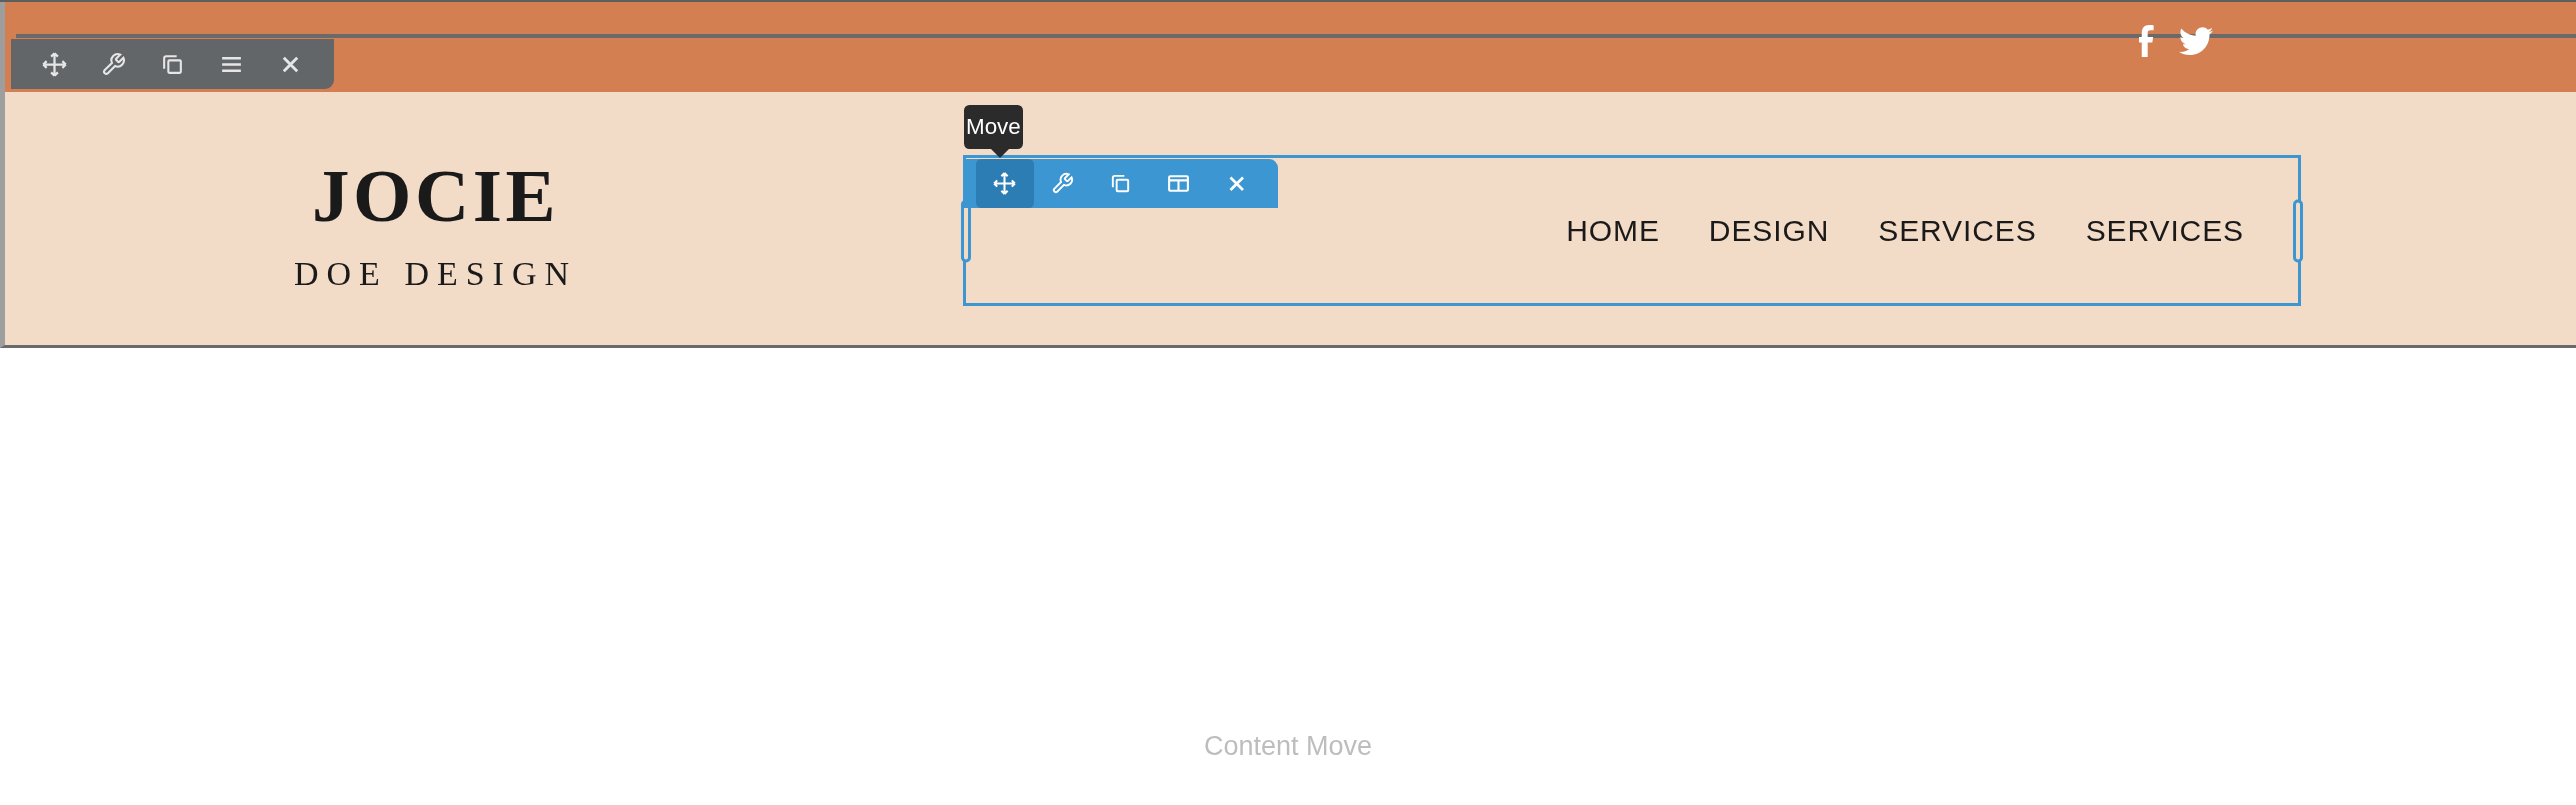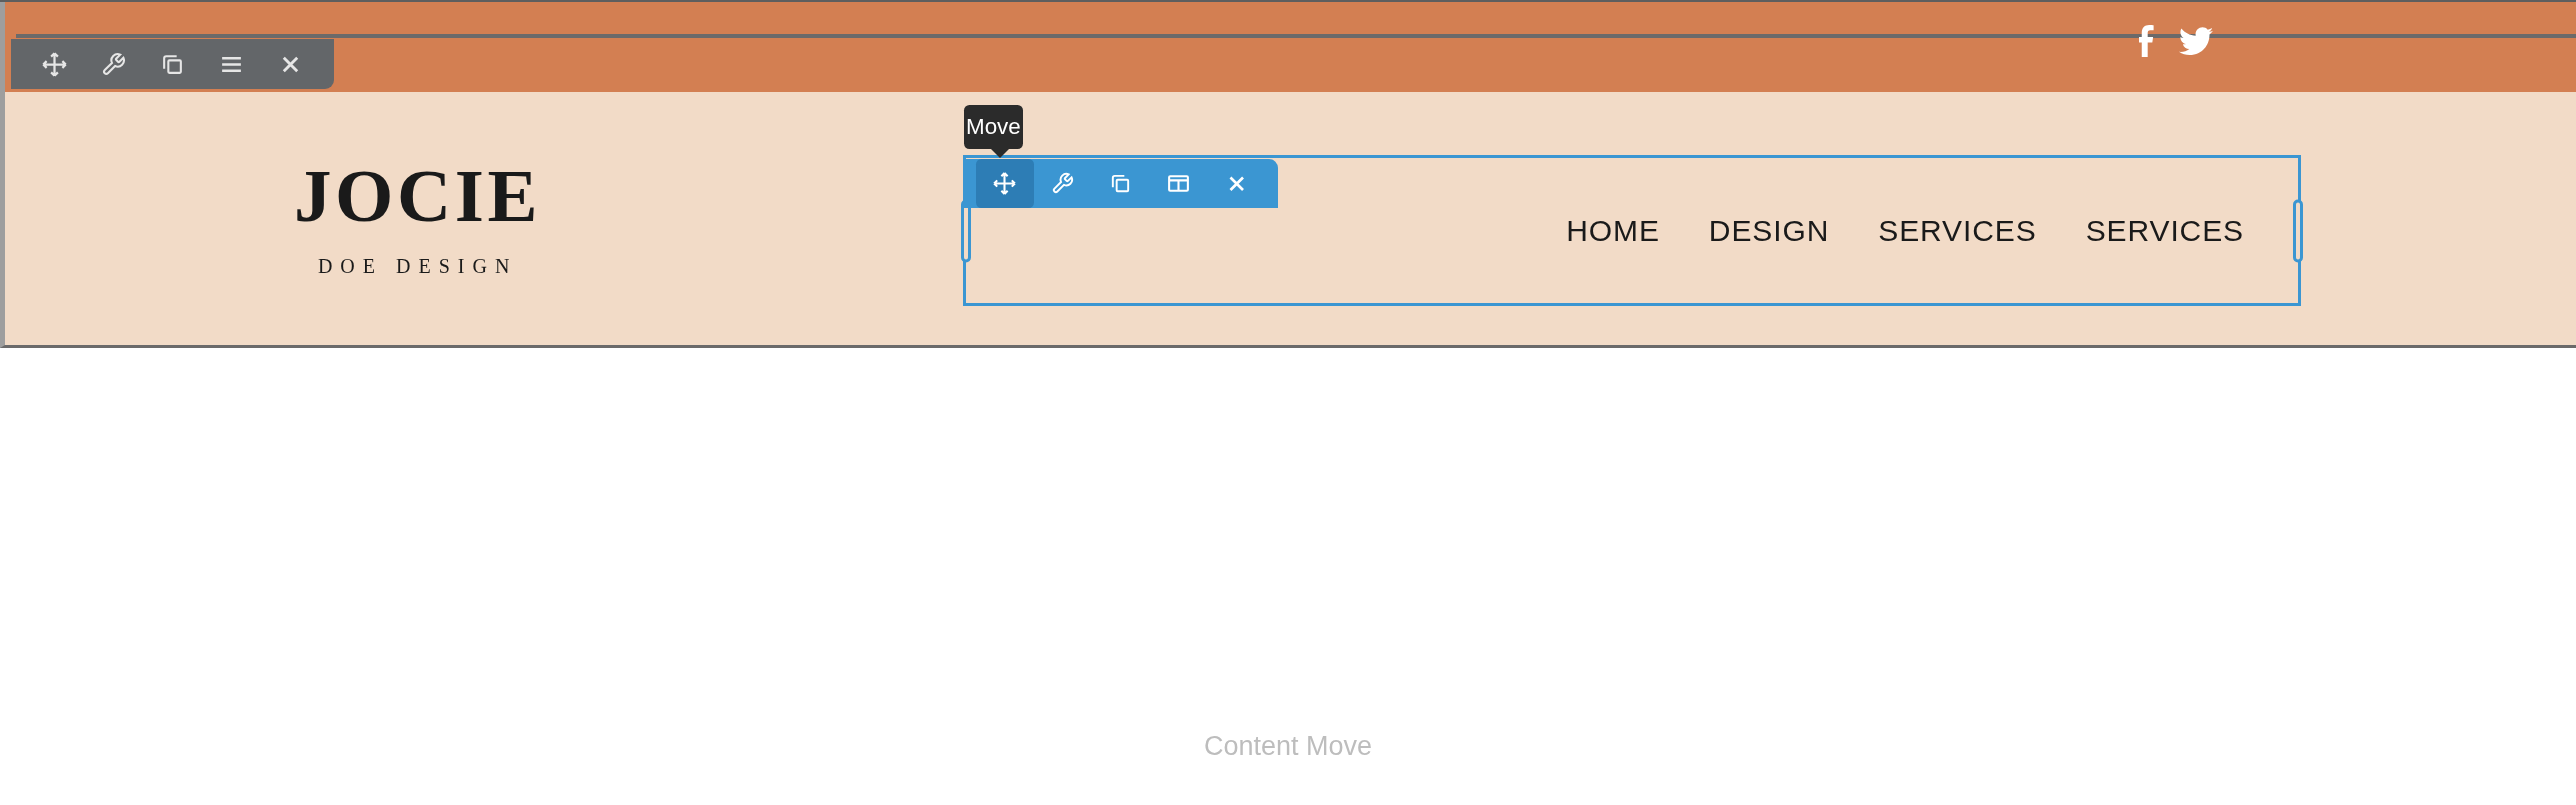--- a/index.html
+++ b/index.html
@@ -93,21 +93,21 @@
     }
     .logo-title {
       font-family: Georgia, 'Times New Roman', serif;
       font-size: 75px;
       letter-spacing: 3.6px;
       color: #1a1a1a;
       font-weight: 700;
     }
     .logo-subtitle {
       font-family: Georgia, 'Times New Roman', serif;
-      font-size: 20px;
+      font-size: 34px;
       letter-spacing: 8px;
       color: #1a1a1a;
       margin-top: 16px;
     }
     .selected-box {
       position: absolute;
       left: 958px;
       top: 63px;
       width: 1338px;
       height: 151px;

